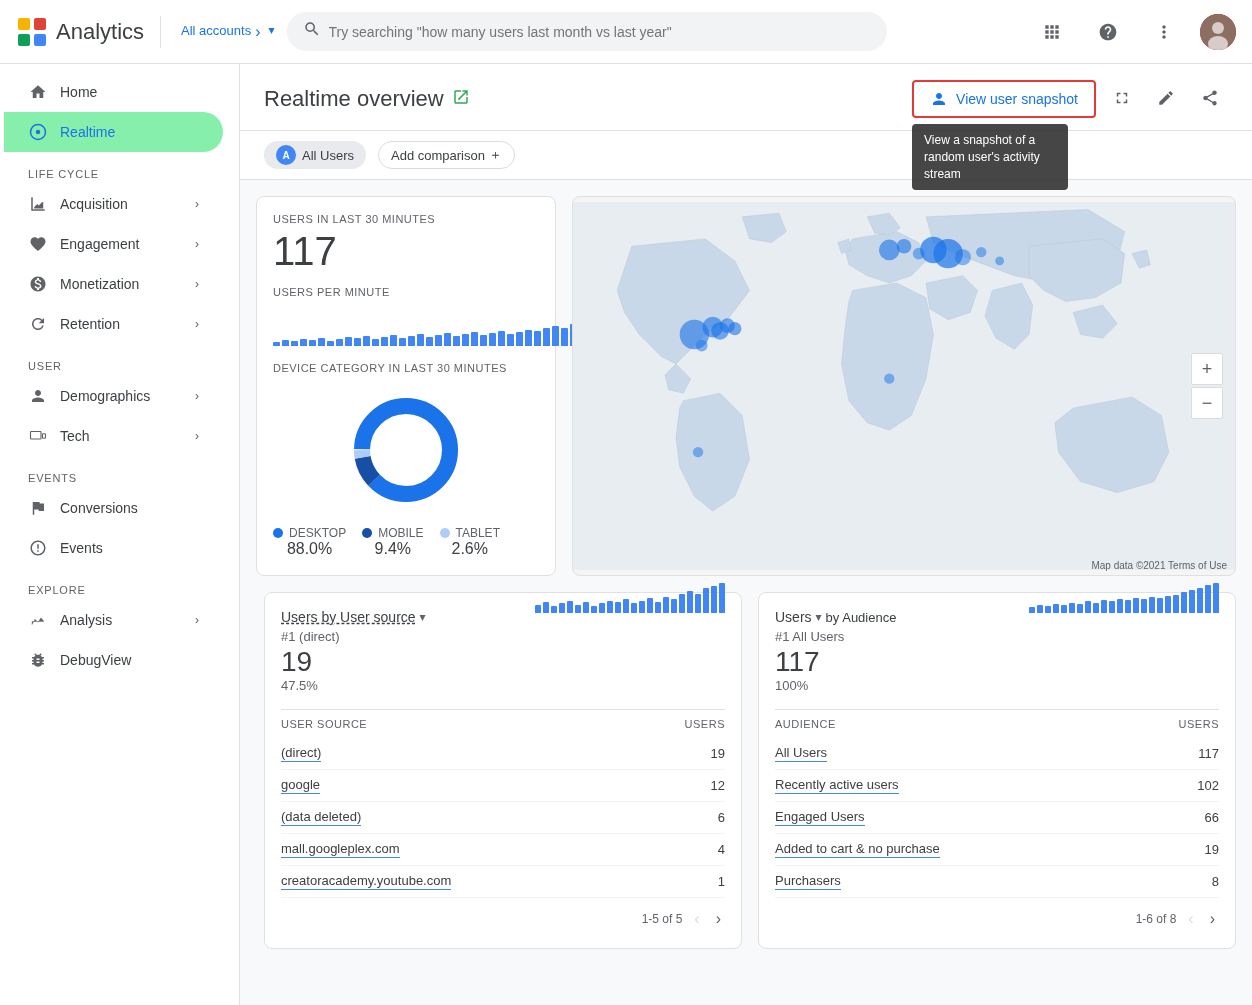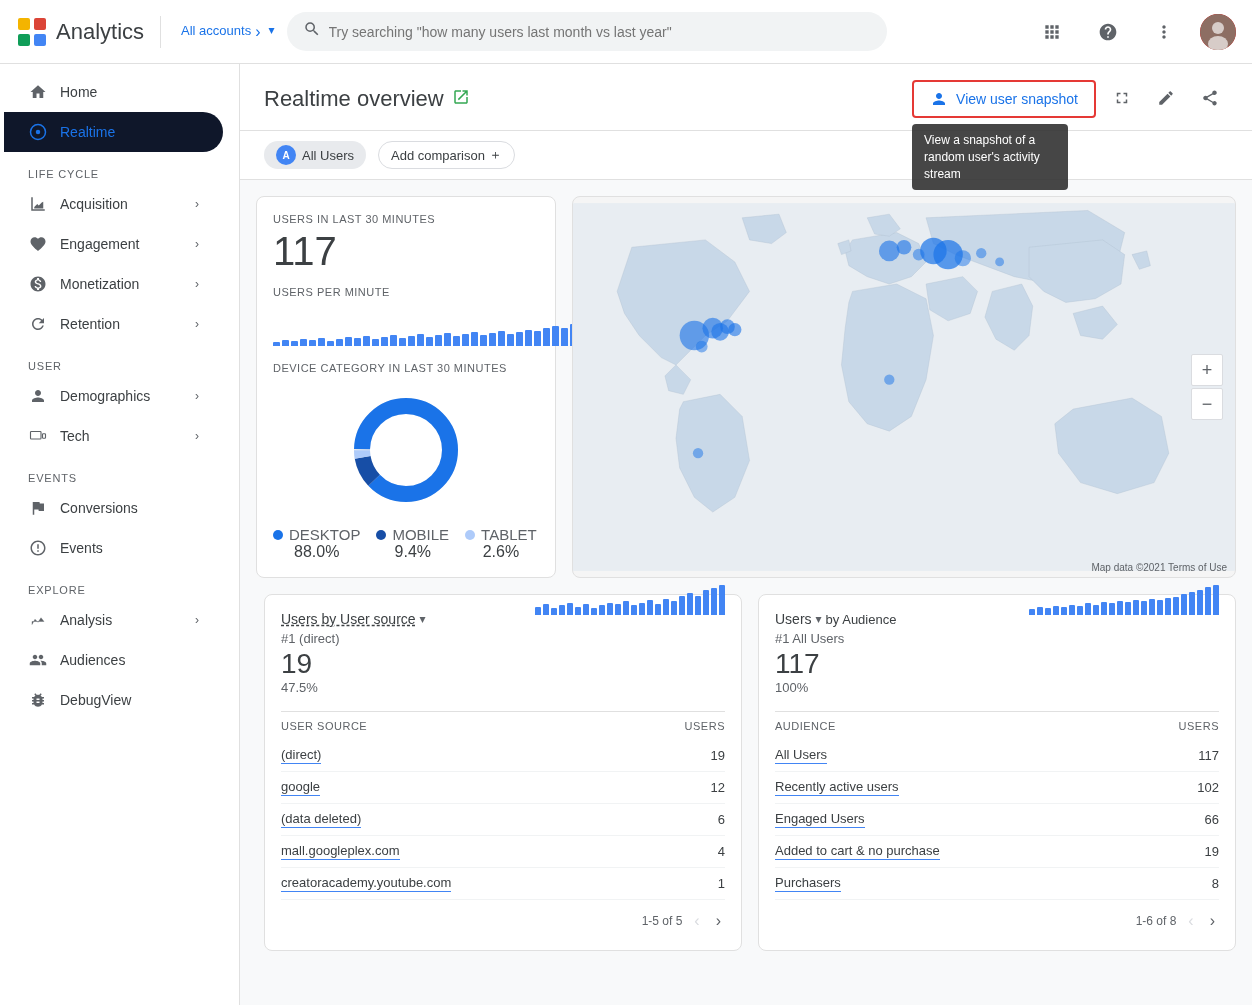--- a/index.html
+++ b/index.html
@@ -21,21 +21,21 @@
     .icon-btn { width: 40px; height: 40px; border-radius: 50%; display: flex; align-items: center; justify-content: center; cursor: pointer; color: #5f6368; font-size: 20px; }
     .avatar { width: 36px; height: 36px; border-radius: 50%; background: #c5221f; display: flex; align-items: center; justify-content: center; color: white; font-size: 14px; font-weight: 500; cursor: pointer; overflow: hidden; }
 
     
     .app-body { display: flex; height: calc(1005px - 64px); }
 
     
     .sidebar { width: 240px; min-width: 240px; background: #fff; border-right: 1px solid #e0e0e0; overflow-y: auto; padding: 8px 4px; }
     .sidebar-section-label { font-size: 11px; font-weight: 500; color: #5f6368; letter-spacing: 0.8px; padding: 16px 24px 4px; }
     .sidebar-item { display: flex; align-items: center; gap: 12px; padding: 10px 24px; cursor: pointer; border-radius: 0 24px 24px 0; margin-right: 12px; font-size: 14px; color: #3c4043; }
-    .sidebar-item.active { background: #0f172a; color: #1a73e8; font-weight: 500; }
+    .sidebar-item.active { background: #86efac; color: #1a73e8; font-weight: 500; }
     .sidebar-item .s-icon { width: 20px; height: 20px; display: flex; align-items: center; justify-content: center; font-size: 16px; flex-shrink: 0; }
     .sidebar-item.active .s-icon { color: #1a73e8; }
     .sidebar-item .expand-arrow { margin-left: auto; font-size: 12px; color: #5f6368; }
 
     
     .main { flex: 1; overflow-y: auto; background: #f8f9fa; padding: 0; }
     .main-header { display: flex; align-items: center; justify-content: space-between; padding: 16px 24px 12px; background: #fff; border-bottom: 1px solid #e0e0e0; }
     .page-title { font-size: 22px; font-weight: 400; color: #3c4043; display: flex; align-items: center; gap: 8px; }
     .page-title-icon { color: #34a853; font-size: 20px; }
     .header-actions { display: flex; align-items: flex-start; gap: 8px; position: relative; }
@@ -61,21 +61,21 @@
 
     
     .bar-chart { display: flex; align-items: flex-end; gap: 2px; height: 40px; }
     .bar { background: #4285f4; border-radius: 1px 1px 0 0; min-width: 7px; }
 
     
     .donut-container { display: flex; align-items: center; justify-content: center; padding: 8px 0; }
     .device-legend { display: flex; gap: 16px; margin-top: 8px; }
     .legend-item { display: flex; align-items: center; gap: 6px; }
     .legend-dot { width: 10px; height: 10px; border-radius: 50%; }
-    .legend-label { font-size: 15px; color: #5f6368; }
+    .legend-label { font-size: 12px; color: #5f6368; }
     .legend-value { font-size: 16px; font-weight: 500; color: #3c4043; }
     .legend-col { display: flex; flex-direction: column; align-items: center; }
 
     
     .map-card { flex: 1; background: #f5f5f5; border-radius: 8px; border: 1px solid #e0e0e0; position: relative; overflow: hidden; min-height: 380px; }
     .map-controls { position: absolute; right: 12px; top: 50%; transform: translateY(-50%); display: flex; flex-direction: column; gap: 2px; }
     .map-btn { width: 32px; height: 32px; background: white; border: 1px solid #dadce0; display: flex; align-items: center; justify-content: center; cursor: pointer; font-size: 18px; color: #5f6368; border-radius: 2px; }
     .map-credit { position: absolute; bottom: 4px; right: 8px; font-size: 10px; color: #5f6368; }
 
     
@@ -262,28 +262,20 @@
       <span class="s-icon">
         <svg width="18" height="18" viewBox="0 0 24 24" fill="#5f6368">
             <path d="M4 18l4-7 4 4 4-6 4 5H4z" stroke="#5f6368" stroke-width="0.5"></path>
           </svg>
       </span>
       <span>Analysis</span>
       <span class="expand-arrow">›</span>
     </div>
 
 
-    <div class="sidebar-item">
-      <span class="s-icon">
-        <svg width="18" height="18" viewBox="0 0 24 24" fill="#5f6368">
-            <path d="M16 11c1.66 0 2.99-1.34 2.99-3S17.66 5 16 5c-1.66 0-3 1.34-3 3s1.34 3 3 3zm-8 0c1.66 0 2.99-1.34 2.99-3S9.66 5 8 5C6.34 5 5 6.34 5 8s1.34 3 3 3zm0 2c-2.33 0-7 1.17-7 3.5V19h14v-2.5c0-2.33-4.67-3.5-7-3.5zm8 0c-.29 0-.62.02-.97.05 1.16.84 1.97 1.97 1.97 3.45V19h6v-2.5c0-2.33-4.67-3.5-7-3.5z"></path>
-          </svg>
-      </span>
-      <span>Audiences</span>
-    </div>
     <div class="sidebar-item">
       <span class="s-icon">
         <svg width="18" height="18" viewBox="0 0 24 24" fill="#5f6368">
             <path d="M20 8h-2.81c-.45-.78-1.07-1.45-1.82-1.96L17 4.41 15.59 3l-2.17 2.17C12.96 5.06 12.49 5 12 5c-.49 0-.96.06-1.41.17L8.41 3 7 4.41l1.62 1.63C7.88 6.55 7.26 7.22 6.81 8H4v2h2.09c-.05.33-.09.66-.09 1v1H4v2h2v1c0 .34.04.67.09 1H4v2h2.81c1.04 1.79 2.97 3 5.19 3s4.15-1.21 5.19-3H20v-2h-2.09c.05-.33.09-.66.09-1v-1h2v-2h-2v-1c0-.34-.04-.67-.09-1H20V8zm-6 8h-4v-2h4v2zm0-4h-4v-2h4v2z"></path>
           </svg>
       </span>
       <span>DebugView</span>
     </div>
   </div>
 

